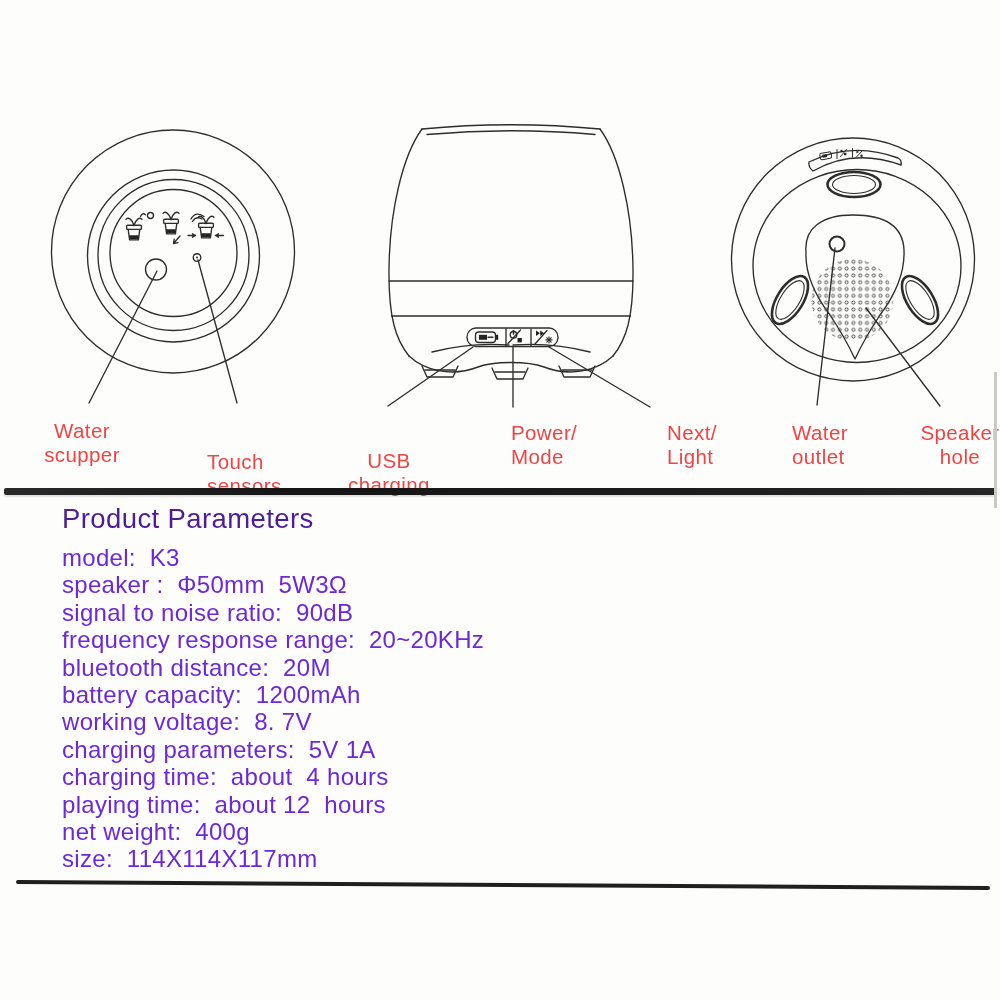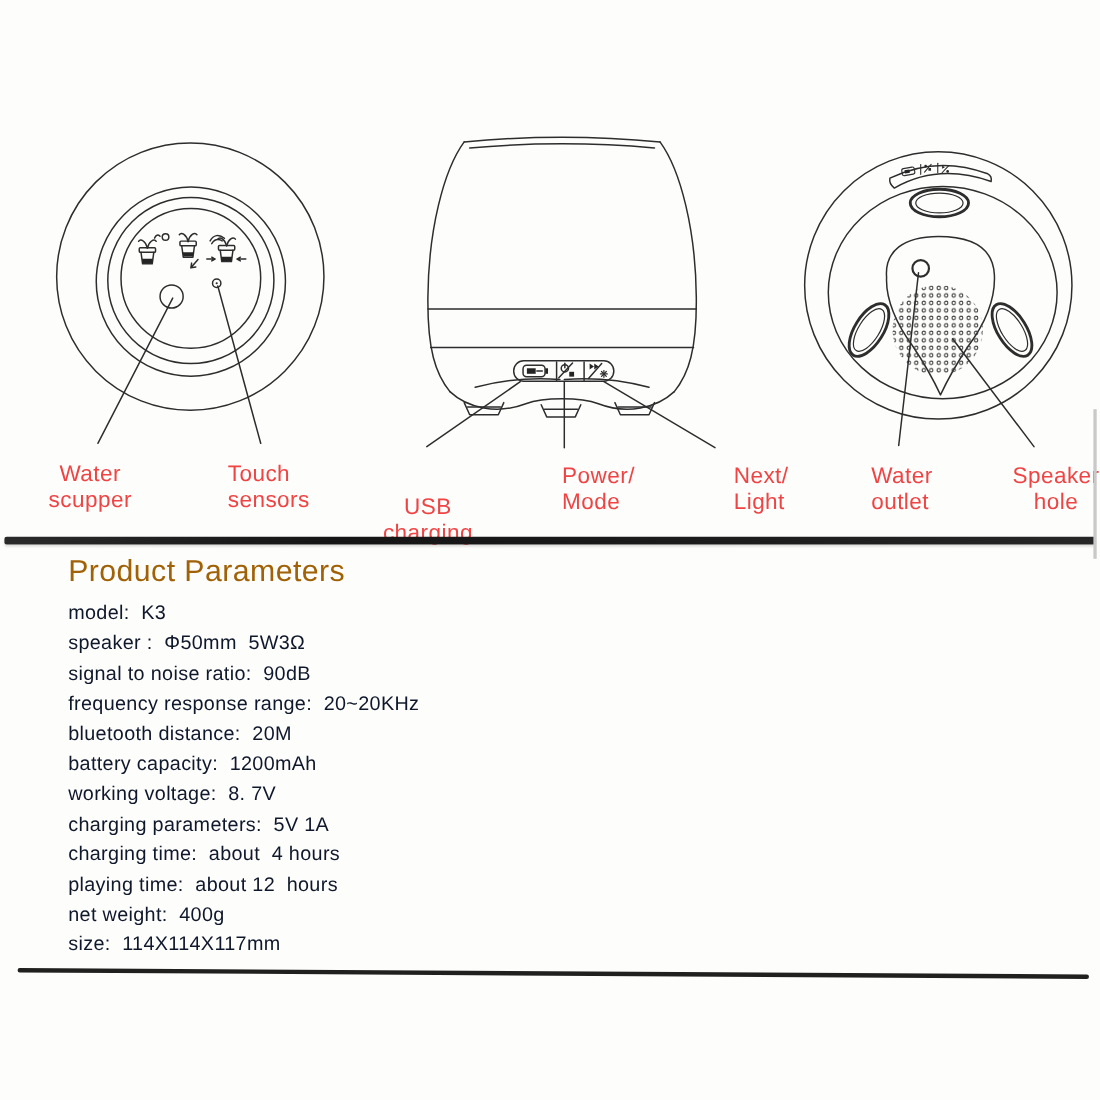--- a/index.html
+++ b/index.html
@@ -15,26 +15,26 @@
   }
   .callout span { display:block; }
   .callout.centered { text-align:center; width:100px; }
   .divider {
     position:absolute; left:4px; top:488px; width:992px; height:6.5px;
     background:linear-gradient(90deg,#2a2a2a,#151515 30%,#1d1d1d 70%,#262626);
     border-radius:2px; box-shadow:0 2px 2px rgba(0,0,0,0.12);
   }
   .params { position:absolute; left:62px; top:503px; }
   .params-title {
-    font-size:27.5px; letter-spacing:0.4px; color:#a16207;
+    font-size:27.5px; letter-spacing:0.4px; color:#4c1d95;
     margin:0 0 9px 0; font-weight:400; line-height:32px;
   }
   .param-line {
-    font-size:18px; line-height:27.4px; letter-spacing:0.3px;
-    white-space:pre-wrap; color:#0f172a;
+    font-size:24px; line-height:27.4px; letter-spacing:0.3px;
+    white-space:pre-wrap; color:#6d28d9;
   }
   .bottom-line {
     position:absolute; left:16px; top:880px; width:974px; height:3.6px;
     background:#20201f; transform:rotate(0.35deg); transform-origin:left center;
     border-radius:2px;
   }
   .right-edge-line {
     position:absolute; left:994px; top:372px; width:2.5px; height:136px;
     background:#c9c9c9;
   }
@@ -191,21 +191,21 @@
         <path d="M835 248 L817 405"></path>
         <path d="M866 308 L940 406"></path>
       </g>
     </g>
   </svg>
 
   <div class="callout centered" style="left:32px;">
     <span>Water</span>
     <span>scupper</span>
   </div>
-  <div class="callout" style="left:207px;">
+  <div class="callout" style="left:207px;margin-top:31px;">
     <span>Touch</span>
     <span>sensors</span>
   </div>
   <div class="callout centered" style="left:339px; top:421px;margin-top:28px;">
     <span>USB</span>
     <span>charging</span>
   </div>
   <div class="callout" style="left:511px; top:421px;">
     <span>Power/</span>
     <span>Mode</span>

